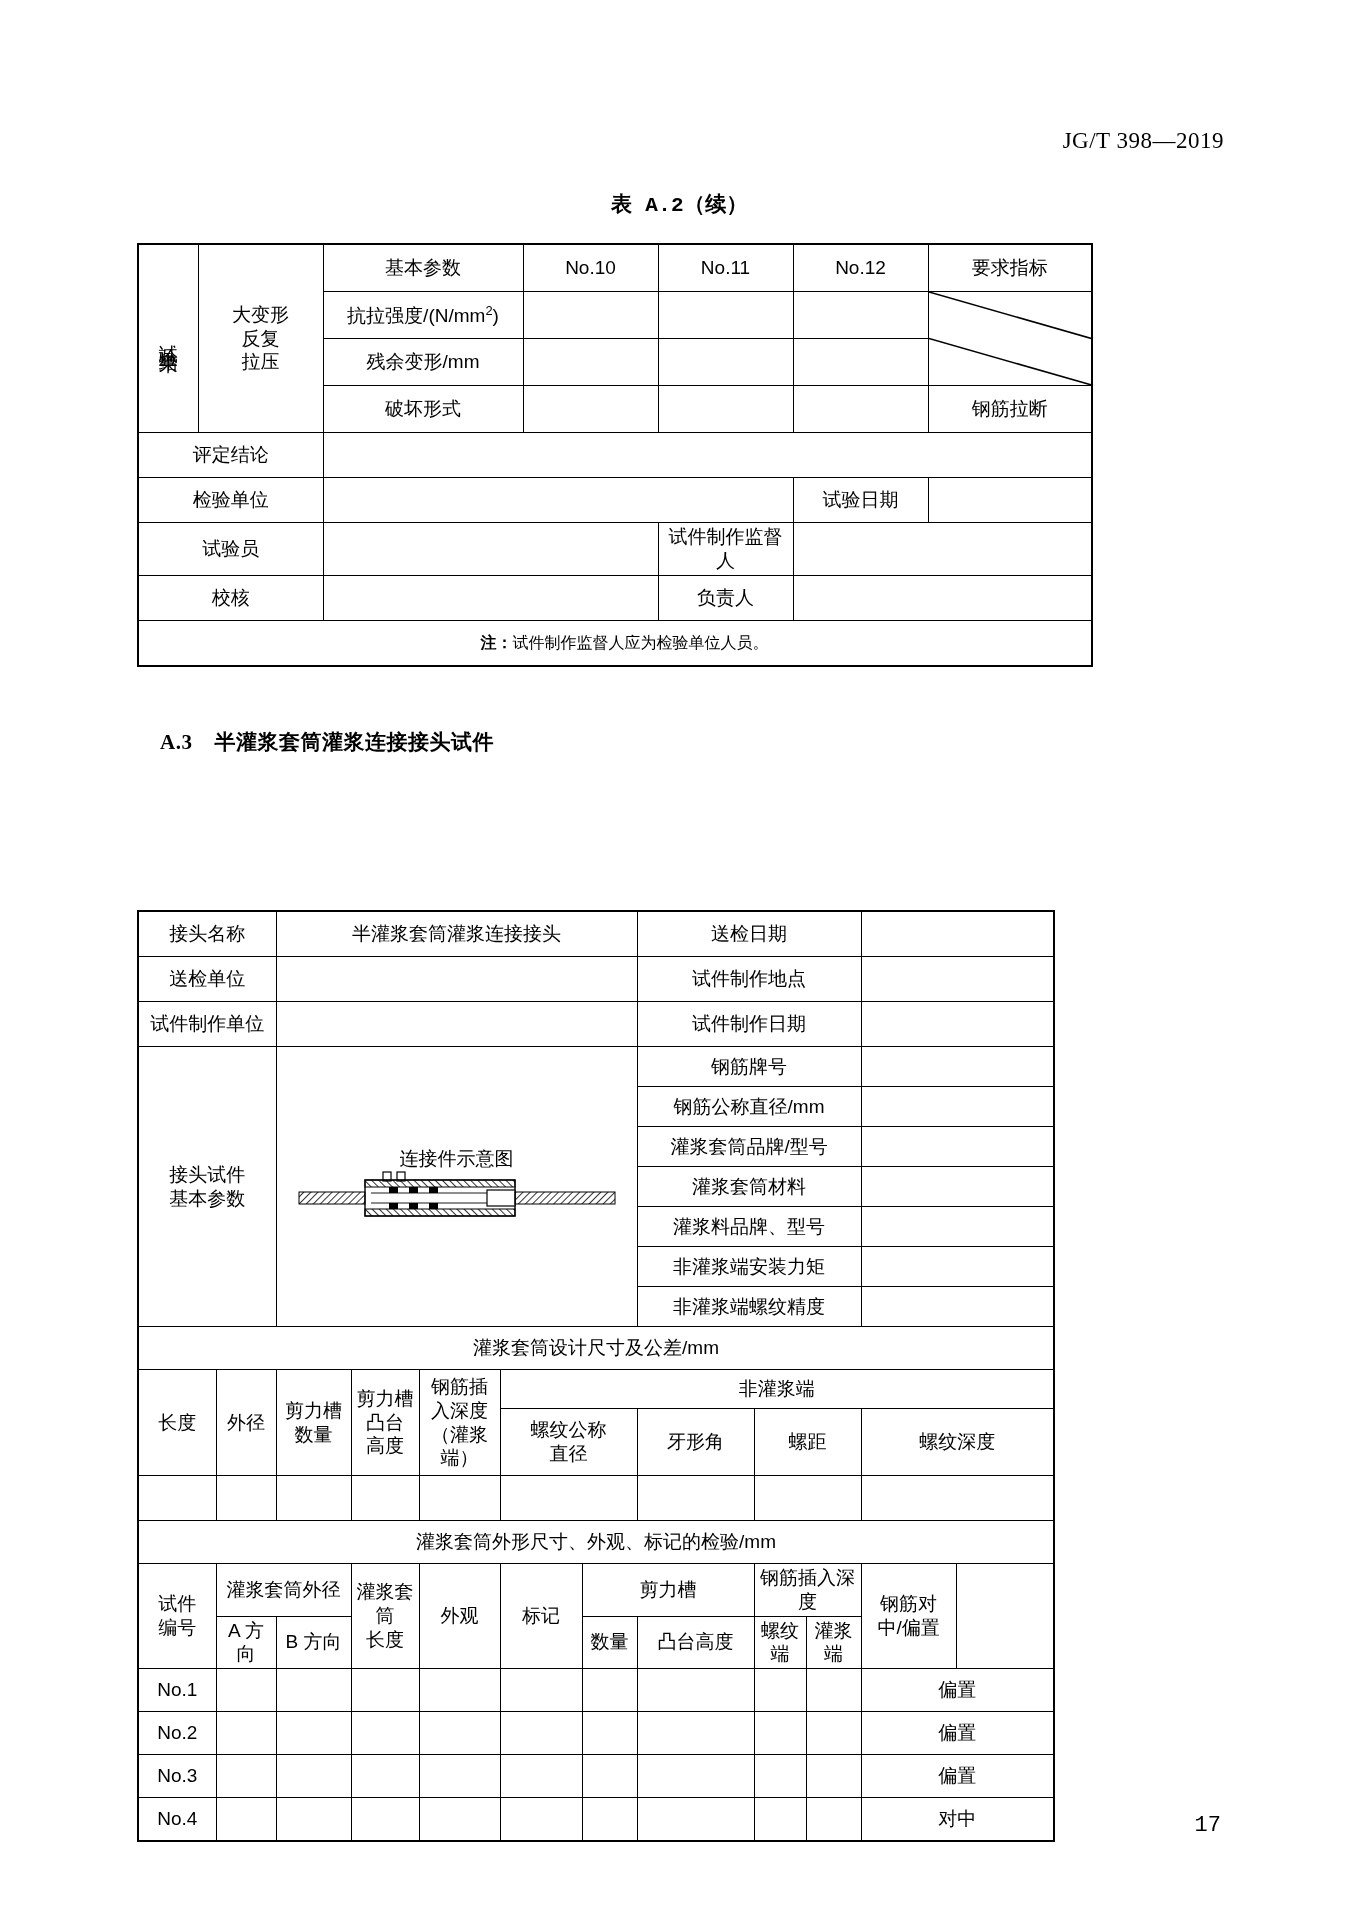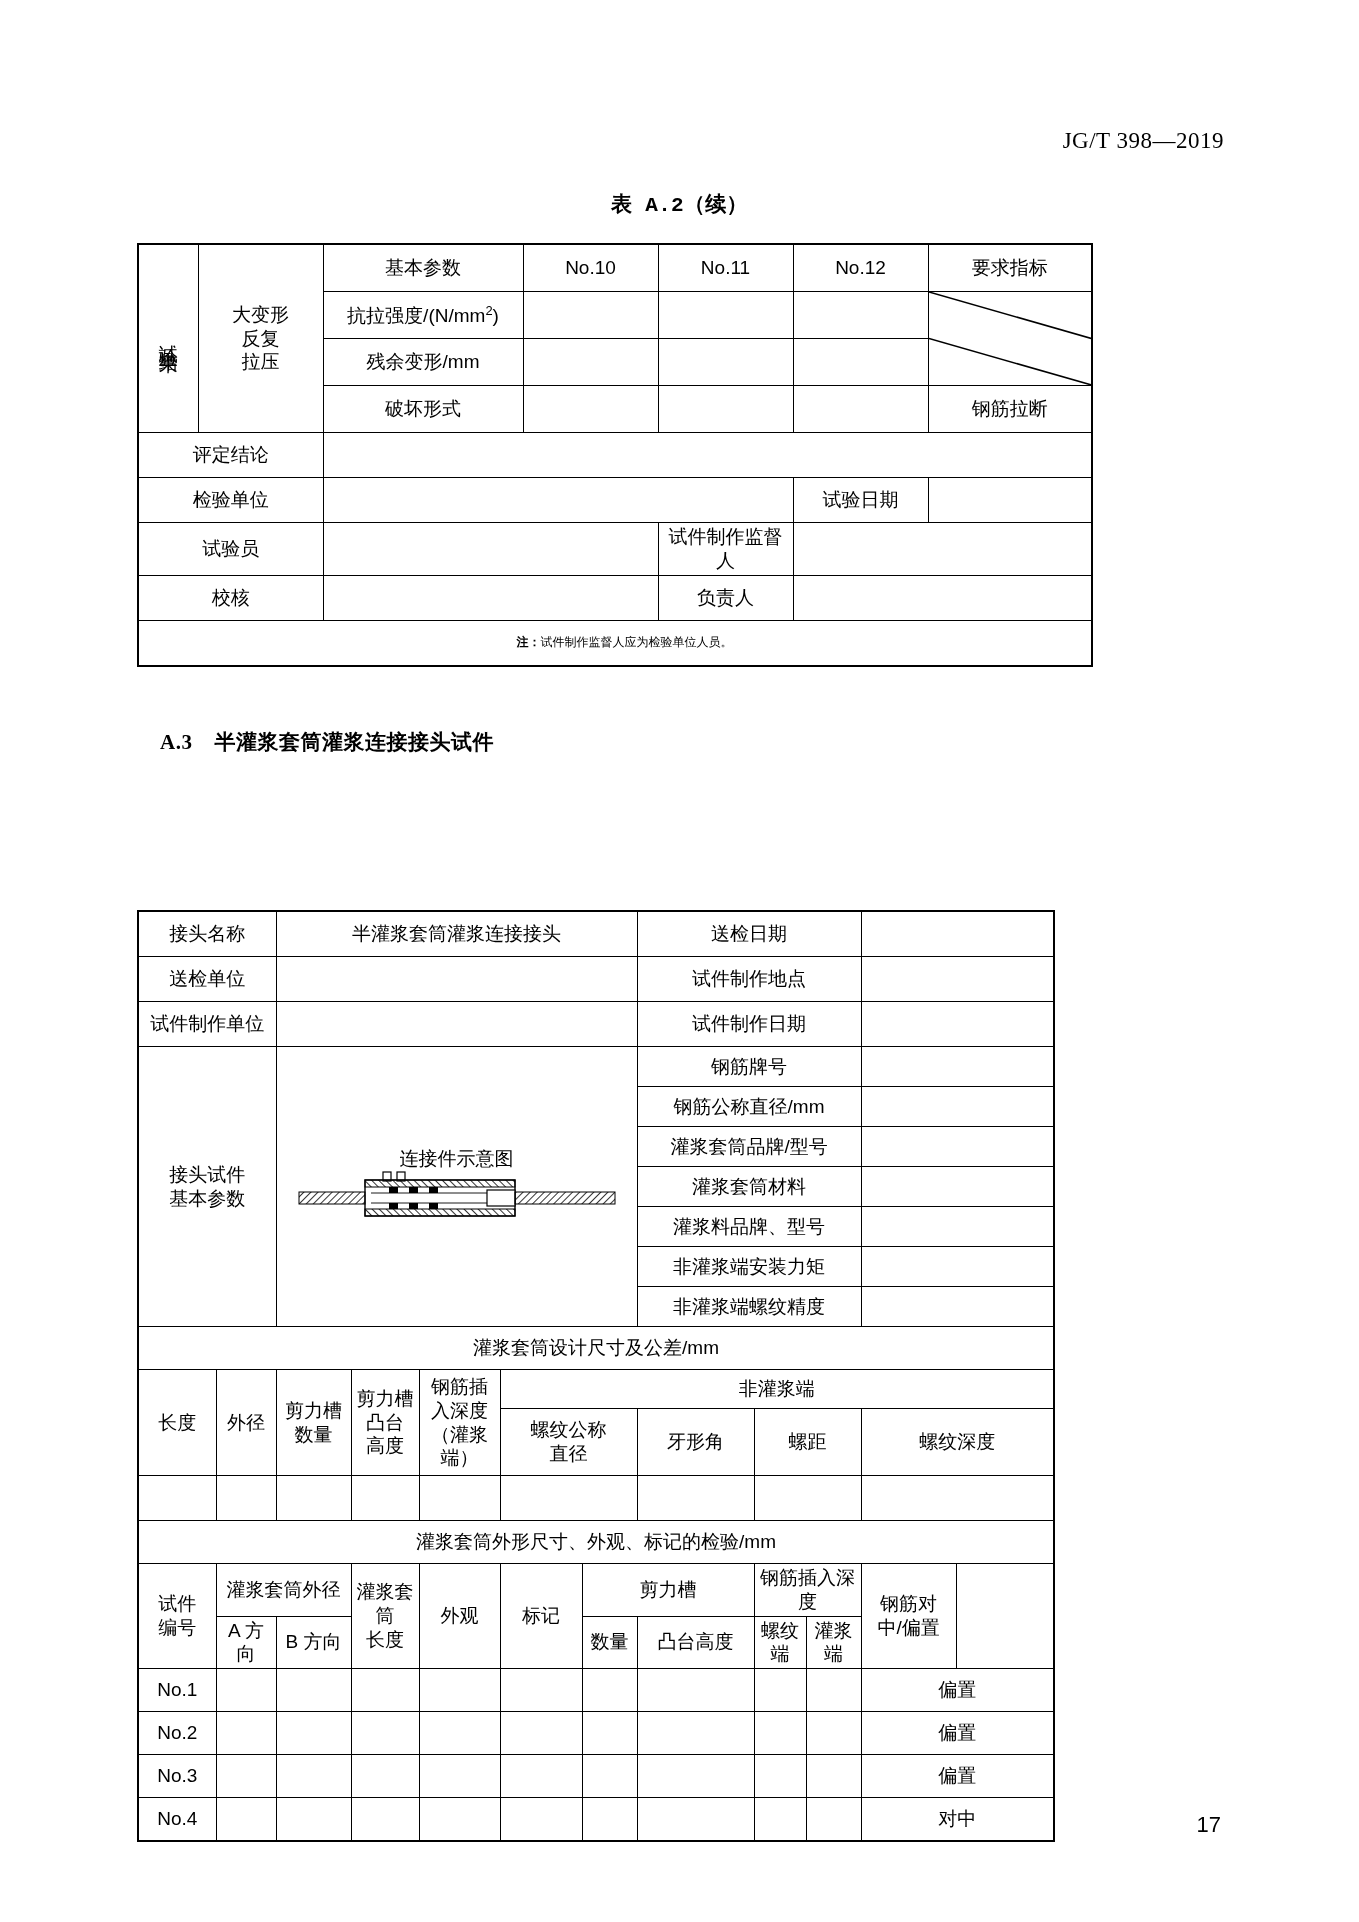--- a/index.html
+++ b/index.html
@@ -32,21 +32,21 @@
     font-family: "Liberation Serif", serif;
     white-space: nowrap;
   }
 
   
   .page-number {
     position: absolute;
     bottom: 84px;
     right: 138px;
     font-size: 22px;
-    font-family: Liberation Sans, sans-serif;
+    font-family: Liberation Mono, monospace;
   }
 
   
   .tbl-caption {
     text-align: center;
     font-size: 21px;
     font-weight: bold;
     font-family: Liberation Mono, monospace;
     letter-spacing: 0.3px;
     white-space: nowrap;
@@ -104,21 +104,21 @@
     display: inline-block;
     line-height: 1.05;
   }
   .two-line { line-height: 1.2; }
 
   .sup { font-size: 0.68em; vertical-align: super; }
 
   .note-cell {
     text-align: center;
     padding-left: 22px !important;
-    font-size: 12px;
+    font-size: 16px;
   }
   .note-cell b { font-weight: bold; }
 
   
   .slash {
     position: relative;
     padding: 0 !important;
   }
   .slash svg {
     position: absolute;

